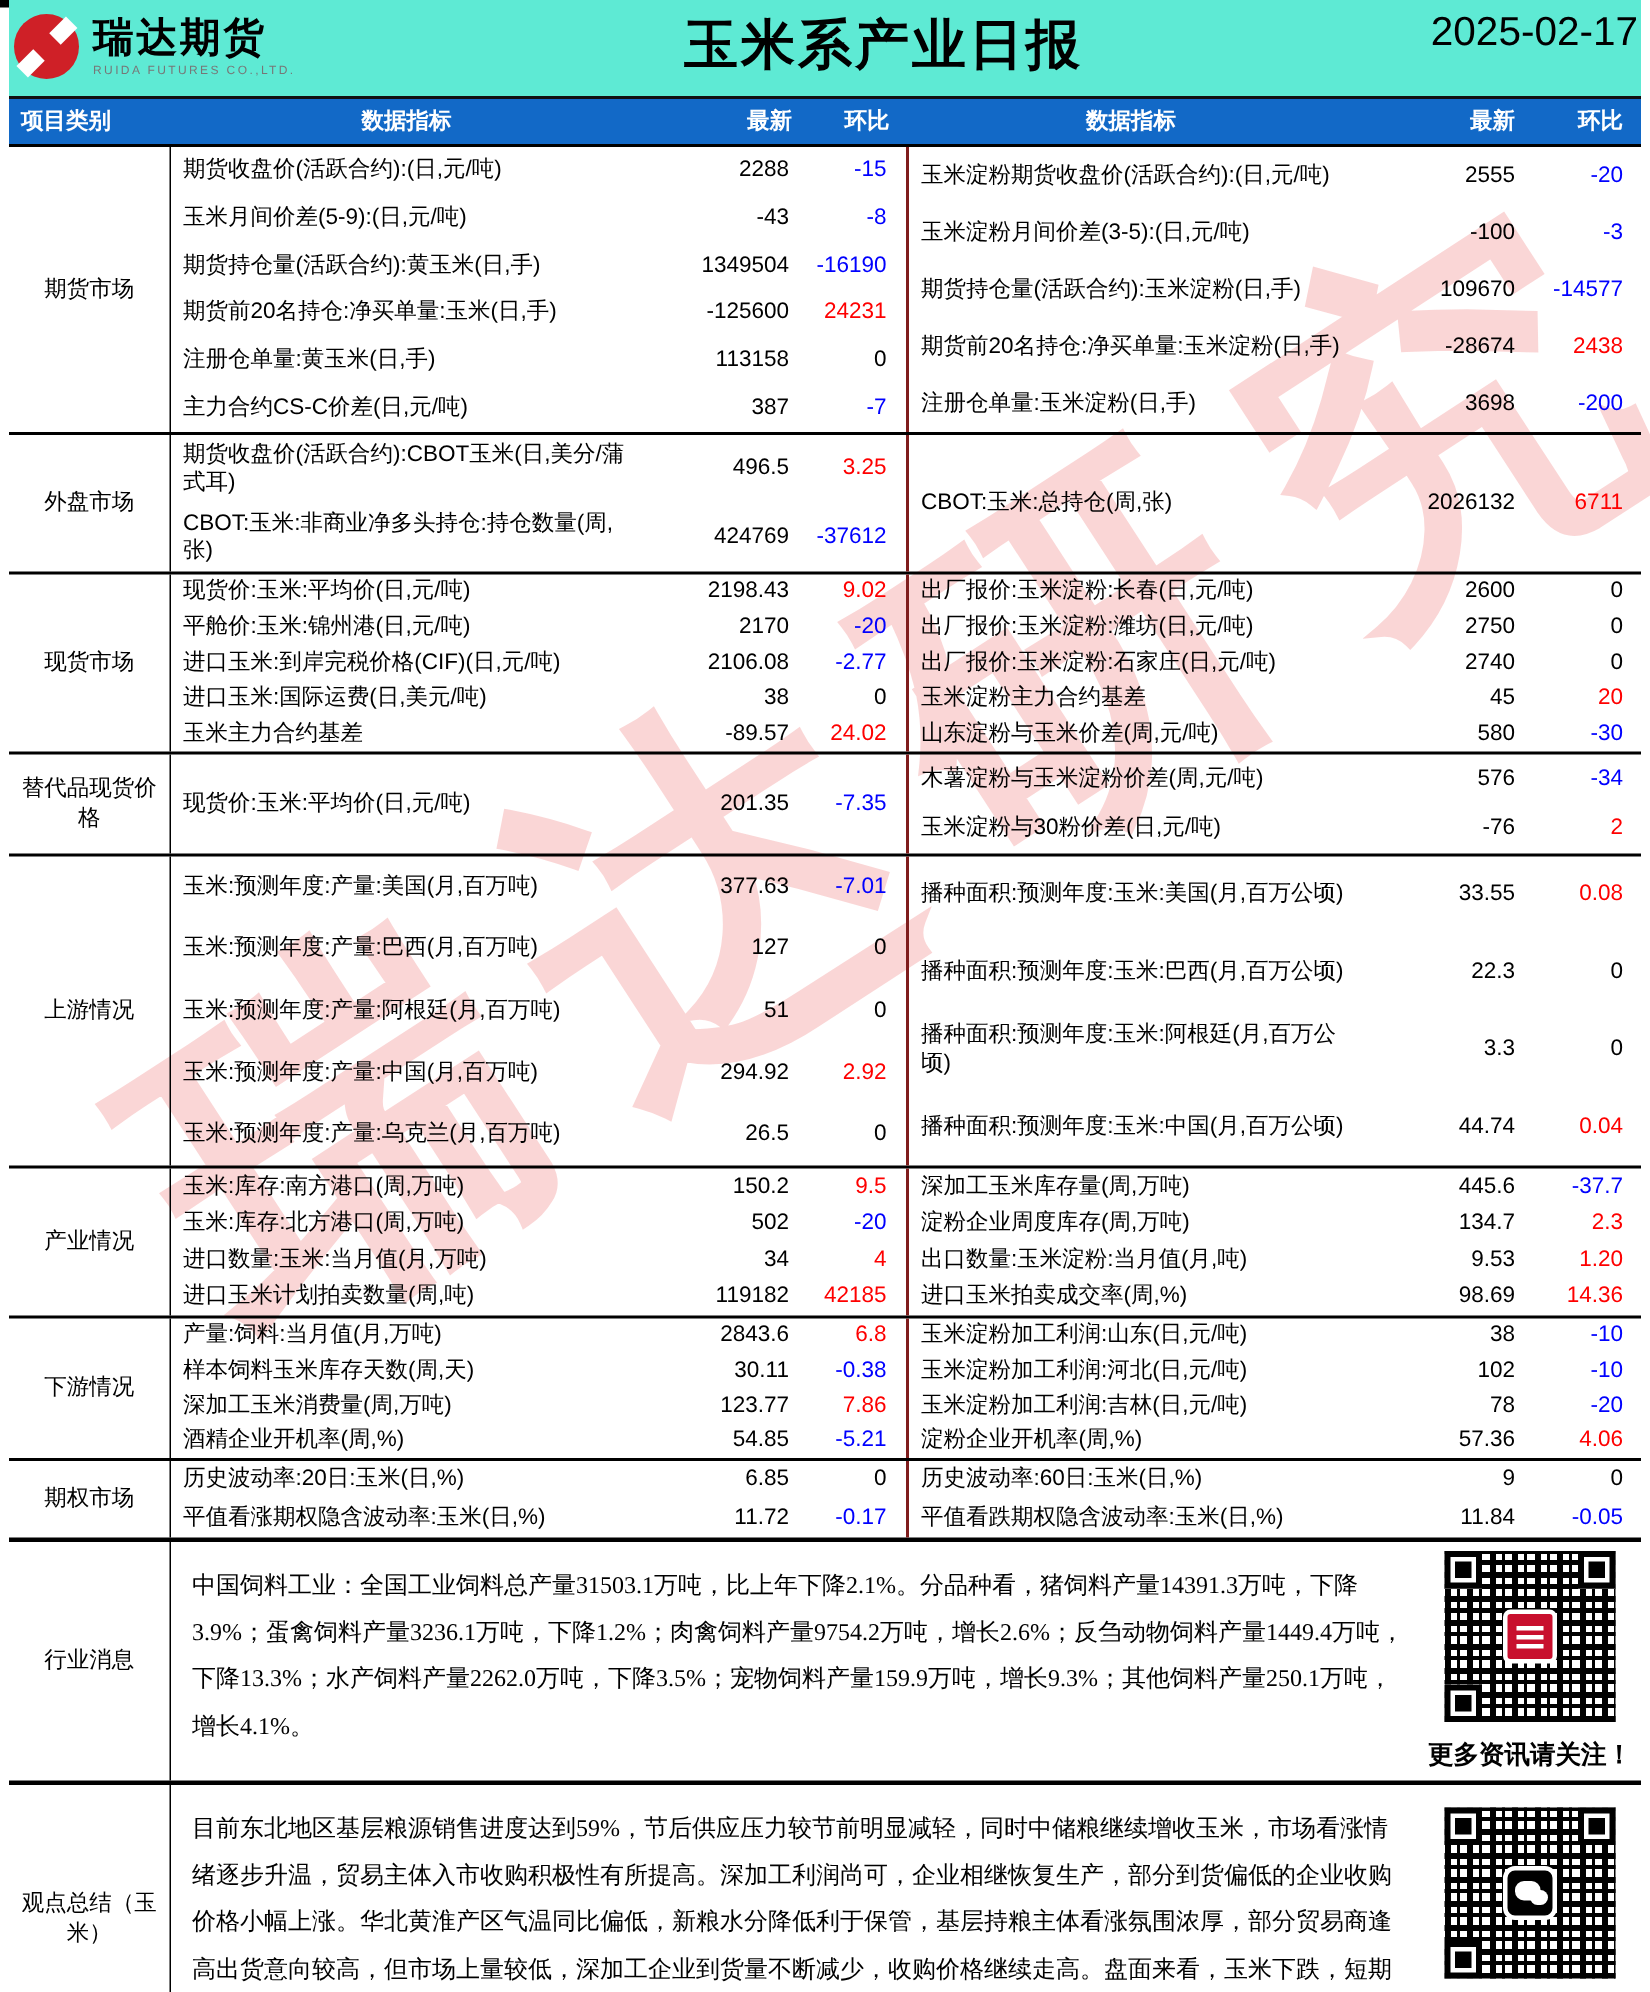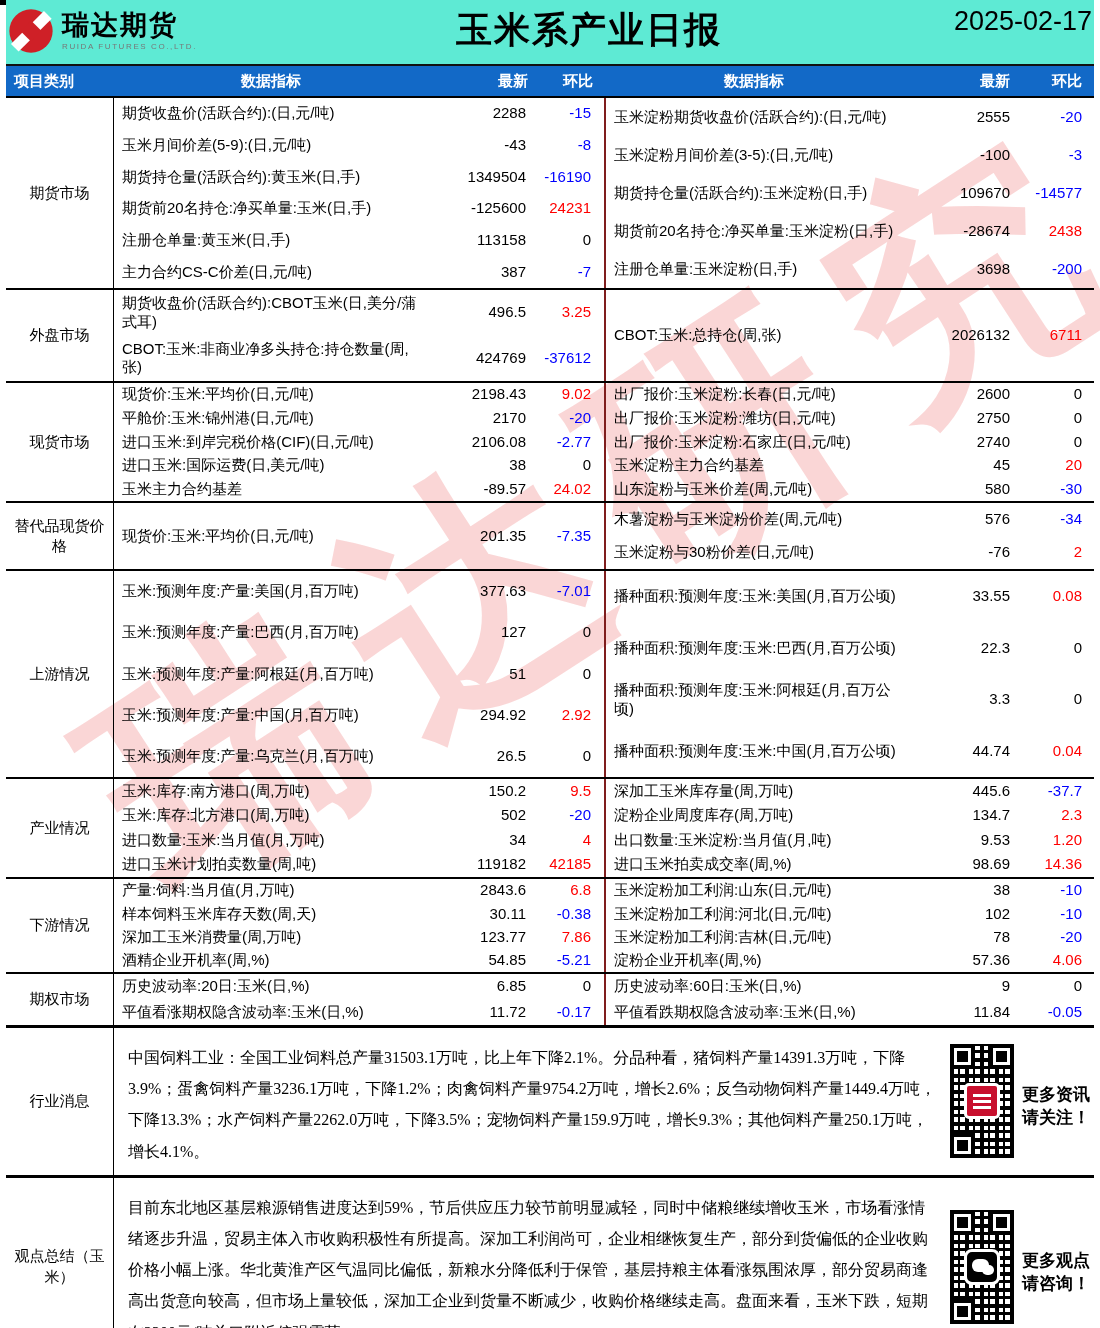--- a/index.html
+++ b/index.html
@@ -59,22 +59,22 @@
   #sections .section:nth-child(5) { height: 208px; }
   #sections .section:nth-child(6) { height: 100px; }
   #sections .section:nth-child(7) { height: 95px; }
   #sections .section:nth-child(8) { height: 53px; }
 
   
   .tsection { display: flex; border-top: 3px solid #000; }
   .tsection.last { border-bottom: 3px solid #000; }
   .tsection .body { flex: 1; padding: 14px 10px 8px 14px; font-size: 16px; line-height: 1.95;
                     font-family: "Liberation Serif", serif; }
-  .qrcol { width: 148px; display: flex; flex-direction: row; align-items: center;
-           justify-content: center; padding: 6px 4px; text-align: right; }
+  .qrcol { width: 148px; display: flex; flex-direction: column; align-items: center;
+           justify-content: center; padding: 6px 4px; }
   .qr { position: relative; width: 114px; height: 114px; background:
         repeating-linear-gradient(90deg,#000 0 4px,transparent 4px 8px,#000 8px 10px,transparent 10px 15px),
         repeating-linear-gradient(0deg,#000 0 4px,#fff 4px 9px,#000 9px 12px,#fff 12px 16px); }
   .f { position: absolute; width: 25px; height: 25px; border: 4px solid #000; background: #fff; }
   .f::after { content: ""; position: absolute; inset: 3px; background: #000; }
   .f.tl { top: 0; left: 0; } .f.tr { top: 0; right: 0; } .f.bl { bottom: 0; left: 0; }
   .badge { position: absolute; inset: 0; margin: auto; width: 36px; height: 36px;
            border: 3px solid #fff; }
   .badge.red { background: #c8102e; border-radius: 5px; }
   .badge.red::after { content: ""; position: absolute; left: 6px; top: 8px; width: 18px; height: 3px;

